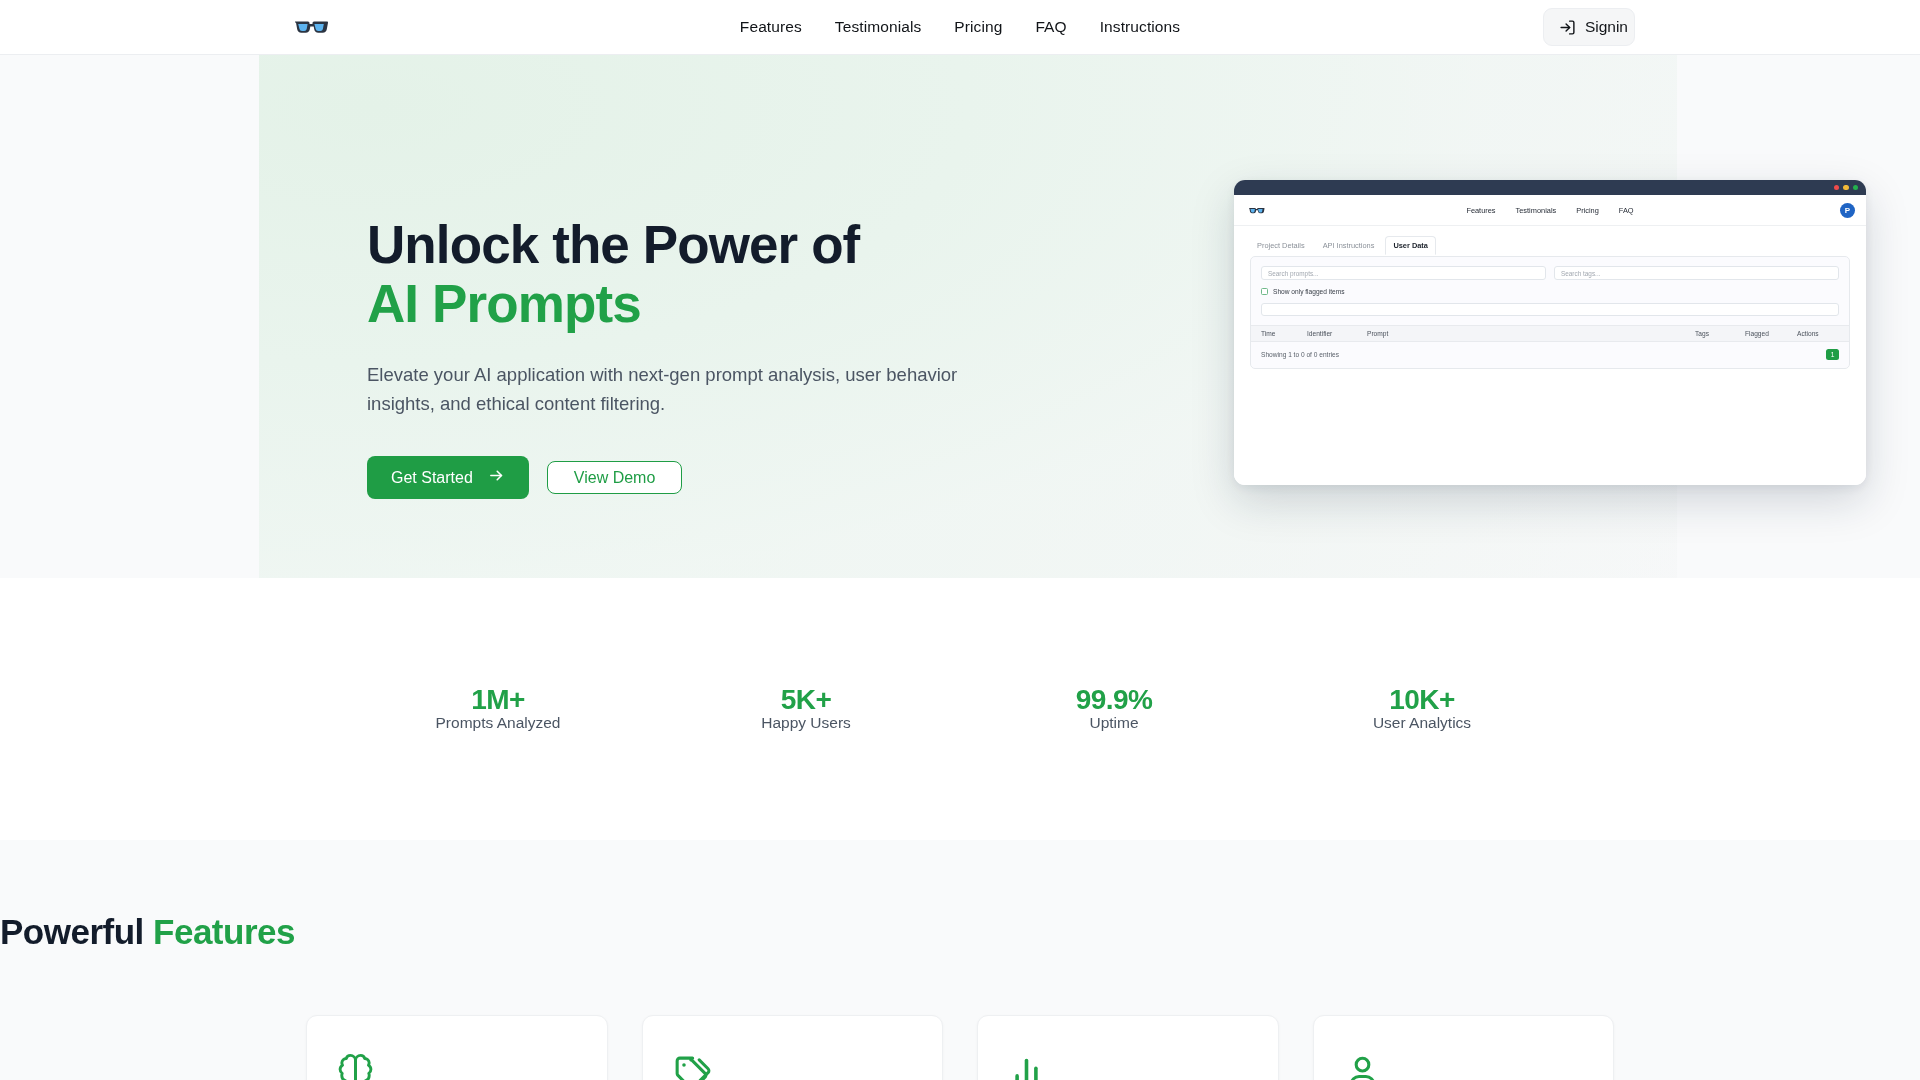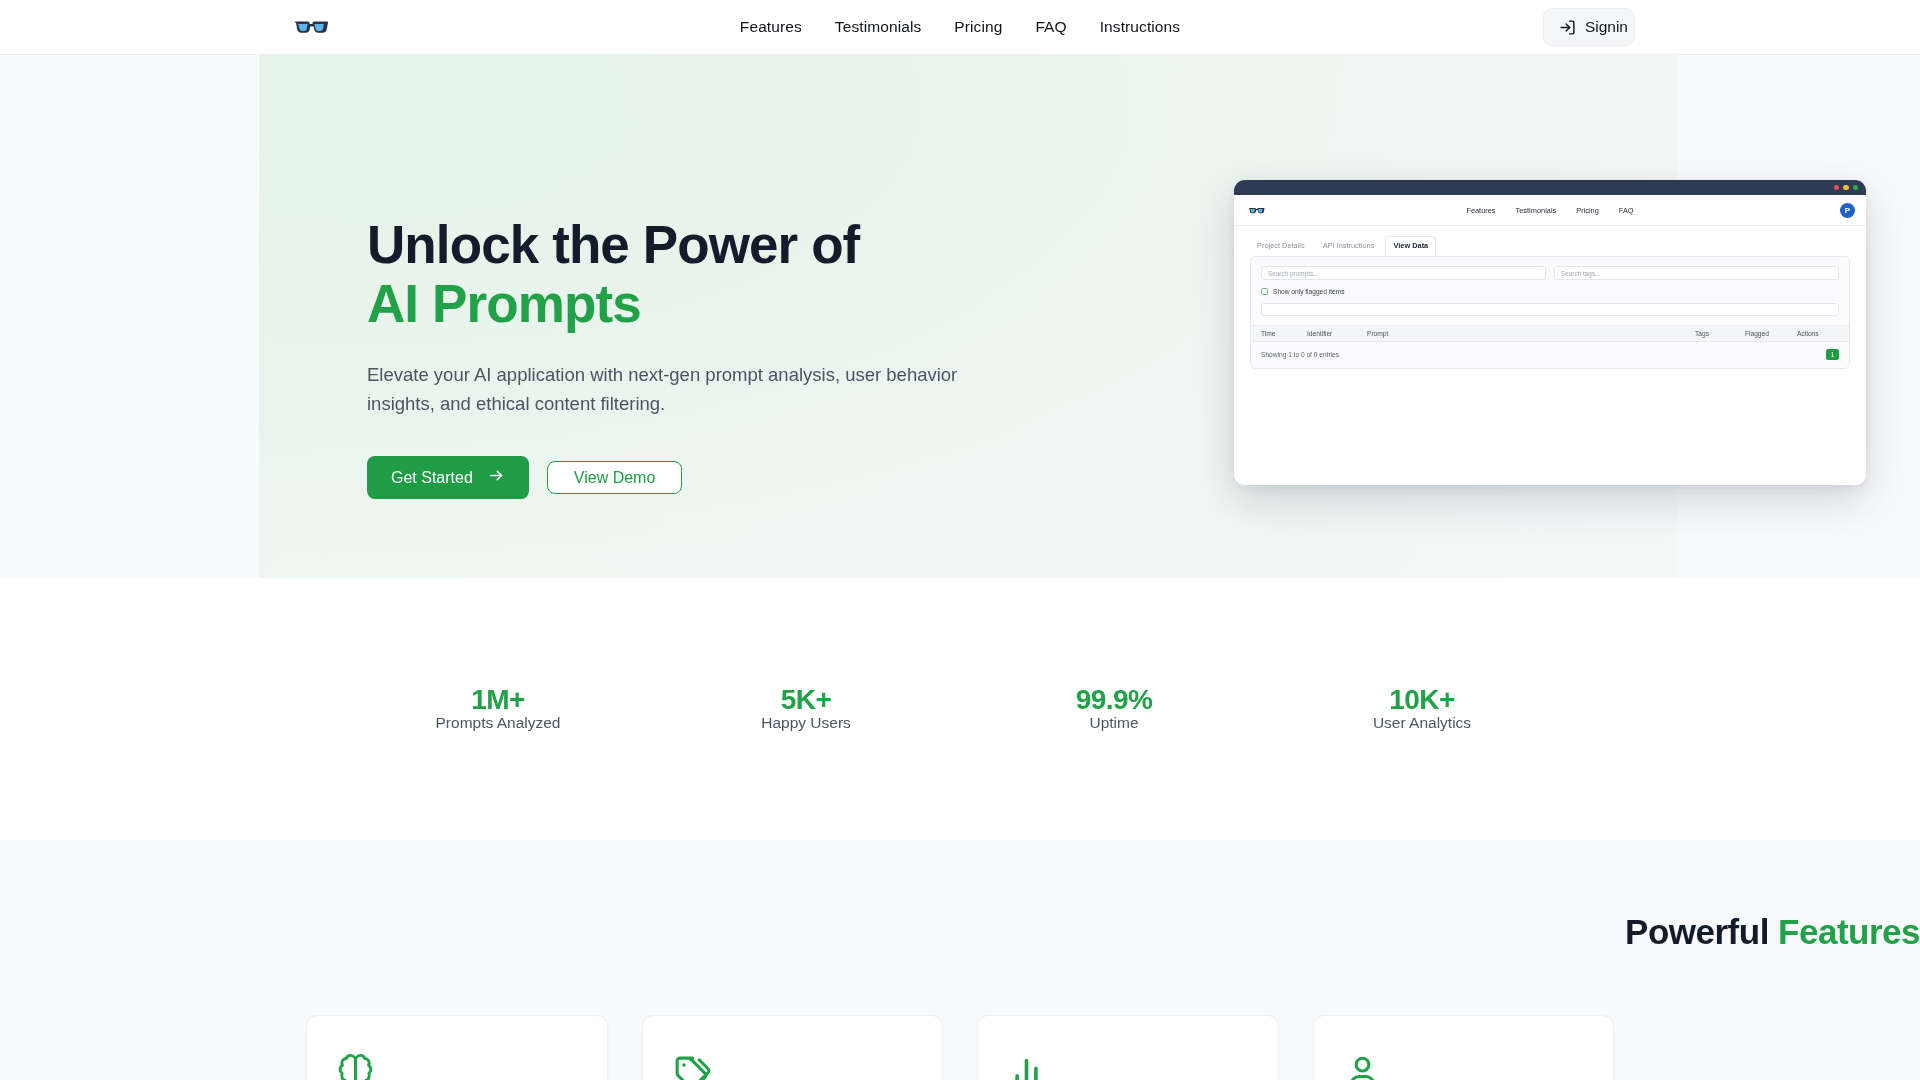--- a/index.html
+++ b/index.html
@@ -296,21 +296,21 @@
     color: #4b5563;
   }
 
   
   .features {
     height: 295px;
     background: #f9fafb;
     padding-top: 72px;
   }
   .features-title {
-    text-align: right;
+    text-align: left;
     font-size: 35px;
     font-weight: 700;
     color: #131c2b;
     letter-spacing: -0.5px;
   }
   .features-title .accent { color: #21a148; }
   .cards {
     margin: 63px auto 0 auto;
     width: 1308px;
     display: grid;
@@ -409,21 +409,21 @@
             <span class="mk-navlink">FAQ</span>
           </span>
           <span class="mk-avatar">P</span>
         </div>
 
         <div class="mk-body">
 
           <div class="mk-tabs">
             <span class="mk-tab">Project Details</span>
             <span class="mk-tab">API Instructions</span>
-            <span class="mk-tab active">View Data</span>
+            <span class="mk-tab active">User Data</span>
           </div>
 
           <div class="mk-panel">
 
             <div class="mk-filters">
               <div class="mk-row">
                 <span class="mk-input">Search prompts...</span>
                 <span class="mk-input">Search tags...</span>
               </div>
               <div class="mk-check">

